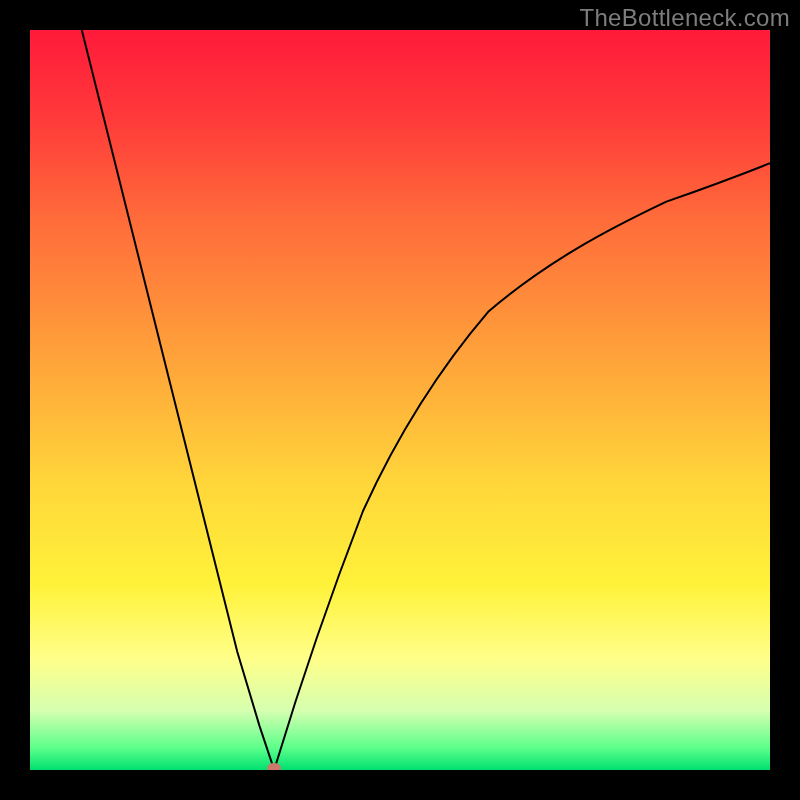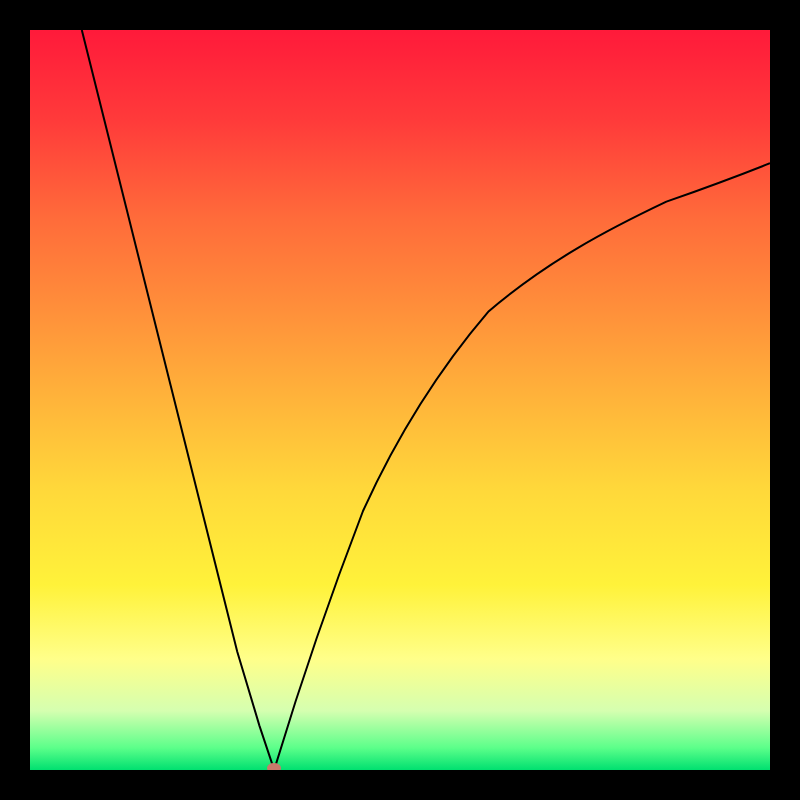--- a/index.html
+++ b/index.html
@@ -31,13 +31,14 @@
 
 <div class="frame">
   <div class="plot-area">
     <div class="gradient"></div>
     <svg class="curve" viewBox="0 0 740 740" preserveAspectRatio="none">
       <path d="M 51.8 0 L 74 88.8 L 96.2 177.6 L 118.4 266.4 L 140.6 355.2 L 162.8 444 L 185 532.8 L 207.2 621.6 L 229.4 695.6 L 244.2 740"></path>
       <path d="M 244.2 740 C 266.4 666 296 577.2 333 481 C 370 399.6 414.4 333 458.8 281.2 C 518 230.88 577.2 199.8 636.4 171.68 C 695.6 150.96 740 133.2 740 133.2"></path>
     </svg>
     <div class="marker" style="left: 244.2px; top: 738px;"></div>
   </div>
+  <div class="watermark">TheBottleneck.com</div>
 </div>
 
 </body></html>

